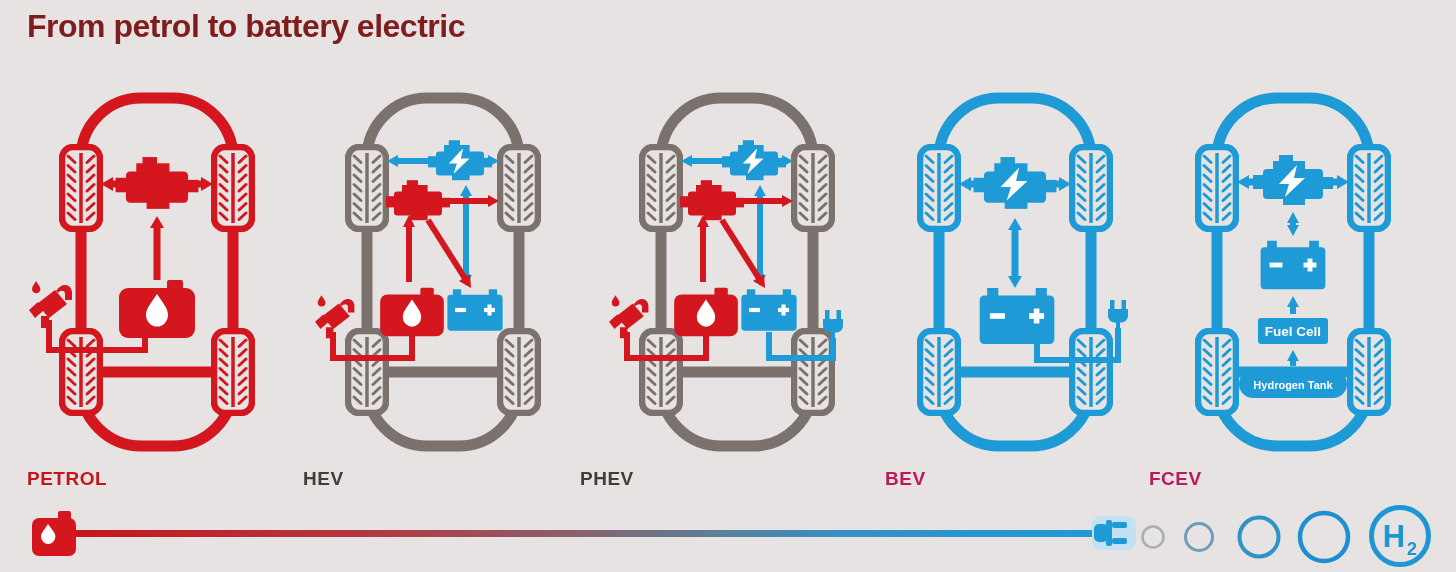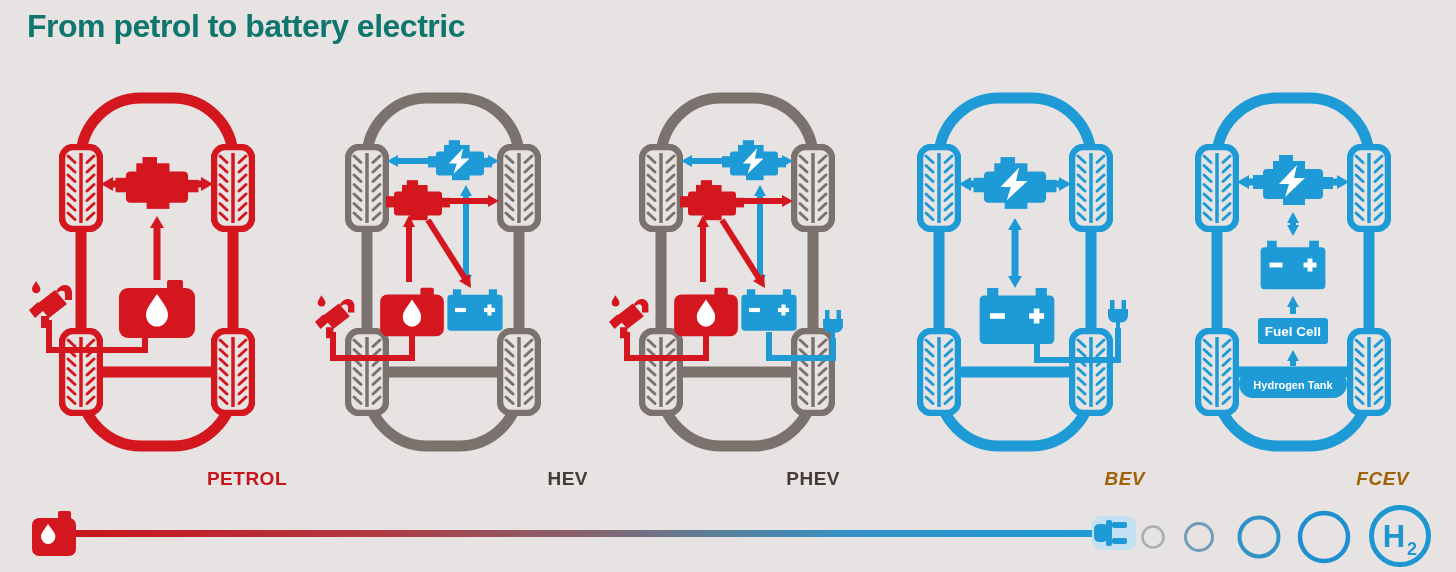--- a/index.html
+++ b/index.html
@@ -5,38 +5,38 @@
   :root{ --bg:#e6e3e2; }
   html,body{margin:0;padding:0;}
   body{
     width:1456px;height:572px;position:relative;overflow:hidden;
     background:var(--bg);
     font-family:"Liberation Sans", sans-serif;
   }
   .title{
     position:absolute;left:27px;top:8px;margin:0;
     font-size:32px;font-weight:800;letter-spacing:-0.5px;
-    color:#0f766e;
+    color:#7f1d1d;
   }
   .car{position:absolute;top:82px;width:260px;height:380px;}
   .car .body{fill:none;stroke:currentColor;stroke-width:11;}
   .car .axle{stroke:currentColor;stroke-width:11;}
   .ln7{stroke:currentColor;stroke-width:7;fill:none;}
   .ln6{stroke:currentColor;stroke-width:6;fill:none;}
   .car polygon{fill:currentColor;}
   .red{color:#d4161e;}
   .blue{color:#1e9bd7;}
   .grey{color:#7b726d;}
   .car-label{
-    position:absolute;top:468px;width:260px;text-align:right;
+    position:absolute;top:468px;width:260px;text-align:left;
     font-size:19px;font-weight:700;letter-spacing:0.5px;
   }
   .lbl-red{color:#c4161c;}
   .lbl-dark{color:#463b39;}
-  .lbl-blue{color:#a16207;font-style:italic;}
+  .lbl-blue{color:#be185d;}
   .timeline{position:absolute;left:0;top:500px;width:1456px;height:72px;}
   .svgtext{font-family:"Liberation Sans", sans-serif;font-weight:700;fill:#ffffff;}
 </style>
 </head>
 <body>
 
 <svg width="0" height="0" style="position:absolute" aria-hidden="true">
   <defs>
     <symbol id="whl" viewBox="0 0 44 88">
       <rect x="3" y="3" width="38" height="82" rx="11" fill="var(--bg)" stroke="currentColor" stroke-width="6.5"></rect>
@@ -291,21 +291,21 @@
     <g>
       <line class="ln6" x1="120" y1="277" x2="120" y2="284"></line>
       <polygon points="120,268 114,279 126,279"></polygon>
     </g>
     <rect x="66" y="288" width="108" height="28" rx="14" fill="currentColor"></rect>
     <text class="svgtext" x="120" y="307" font-size="11" text-anchor="middle">Hydrogen Tank</text>
   </g>
 </svg>
 
 <div class="car-label lbl-red" style="left:27px">PETROL</div>
-<div class="car-label lbl-dark" style="left:328px">HEV</div>
+<div class="car-label lbl-dark" style="left:303px">HEV</div>
 <div class="car-label lbl-dark" style="left:580px">PHEV</div>
 <div class="car-label lbl-blue" style="left:885px">BEV</div>
 <div class="car-label lbl-blue" style="left:1149px">FCEV</div>
 
 <svg class="timeline" viewBox="0 0 1456 72">
   <defs>
     <linearGradient id="fuelgrad" x1="0" y1="0" x2="1" y2="0">
       <stop offset="0" stop-color="#c8151c"></stop>
       <stop offset="0.30" stop-color="#b03a44"></stop>
       <stop offset="0.50" stop-color="#87636f"></stop>

